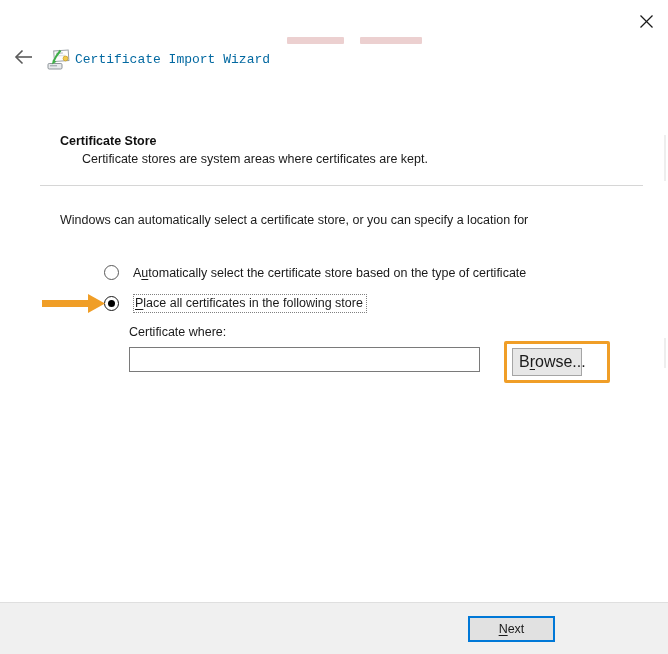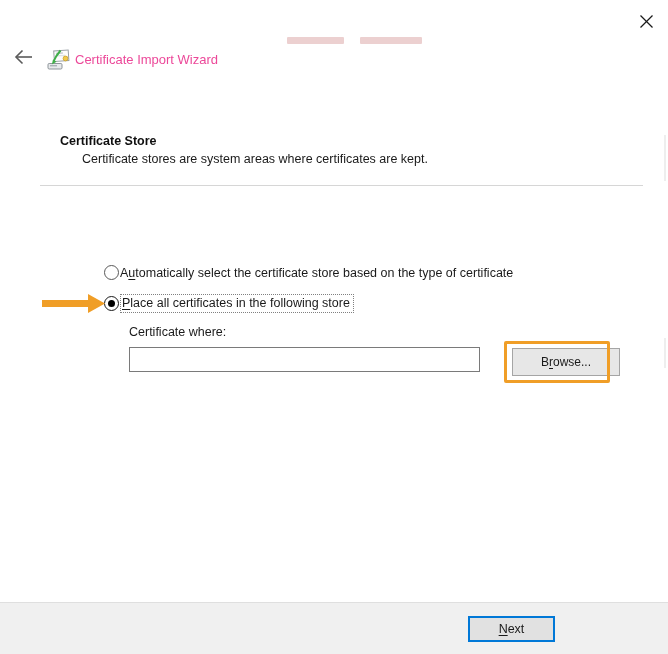--- a/index.html
+++ b/index.html
@@ -10,21 +10,21 @@
     color:#1a1a1a;
     -webkit-font-smoothing:antialiased;
   }
   .abs{position:absolute;}
   u{text-decoration:underline;text-underline-offset:2px;}
 
   
   .close-btn{top:10px;left:634px;width:24px;height:22px;display:flex;align-items:center;justify-content:center;cursor:pointer;}
   .back-btn{top:46px;left:10px;width:26px;height:22px;display:flex;align-items:center;justify-content:center;cursor:pointer;}
   .wizard-icon{top:47px;left:46px;width:25px;height:25px;}
-  .window-title{top:52px;left:75px;font-size:13px;color:#ec4899;white-space:nowrap;}
+  .window-title{top:52px;left:75px;font-size:13px;color:#0369a1;white-space:nowrap;font-family:Liberation Mono, monospace;}
 
   
   .artifact{background:rgba(186,86,86,.28);filter:blur(.7px);border-radius:1px;}
   .artifact-a{top:37px;left:287px;width:57px;height:7px;}
   .artifact-b{top:37px;left:360px;width:62px;height:7px;}
   .artifact-bottom{top:646px;left:200px;width:122px;height:7px;background:rgba(125,125,125,.30);filter:blur(1px);}
   .artifact-edge1{top:135px;left:664px;width:2px;height:46px;background:rgba(160,160,160,.18);}
   .artifact-edge2{top:338px;left:664px;width:2px;height:30px;background:rgba(160,160,160,.18);}
 
   
@@ -35,30 +35,30 @@
   
   .intro{top:212px;left:60px;width:580px;font-size:12.5px;line-height:17px;}
   .intro span{display:block;}
 
   .radio-row{display:flex;align-items:center;cursor:default;}
   .radio-row-1{top:265px;left:104px;}
   .radio-row-2{top:294px;left:104px;}
   .rb{width:13px;height:13px;border:1px solid #595959;border-radius:50%;background:#fff;flex:0 0 auto;position:relative;}
   .rb.checked{border-color:#1a1a1a;}
   .rb.checked::after{content:"";position:absolute;left:3px;top:3px;width:7px;height:7px;border-radius:50%;background:#000;}
-  .rb-label{font-size:12.5px;margin-left:1px;white-space:nowrap;}
+  .rb-label{font-size:12.5px;margin-left:14px;white-space:nowrap;}
   .rb-label.focused{border:1px dotted #808080;padding:1px 3px 2px 1px;}
 
   .annot-arrow{top:293px;left:42px;width:64px;height:21px;}
 
   .store-label{top:325px;left:129px;font-size:12.5px;white-space:nowrap;}
   .store-input{top:347px;left:129px;width:341px;height:23px;border:1px solid #7a7a7a;background:#fff;
     font-family:"Liberation Sans",sans-serif;font-size:12.5px;padding:0 4px;outline:none;}
-  .browse-btn{top:348px;left:512px;width:108px;height:28px;background:#e7e7e7;border:1px solid #a5a5a5;
-    font-family:"Liberation Sans",sans-serif;font-size:12px;color:#1a1a1a;cursor:pointer;}
+  .browse-btn{top:348px;left:512px;width:70px;height:28px;background:#e7e7e7;border:1px solid #a5a5a5;
+    font-family:"Liberation Sans",sans-serif;font-size:16px;color:#1a1a1a;cursor:pointer;}
   .annot-rect{top:341px;left:504px;width:100px;height:36px;border:3px solid #f09e27;border-radius:2px;pointer-events:none;}
 
   
   .footer{top:602px;left:0;width:668px;height:52px;background:#f0f0f0;border-top:1px solid #dfdfdf;}
   .btn{position:absolute;width:87px;height:26px;background:#e1e1e1;font-family:"Liberation Sans",sans-serif;
     font-size:12.5px;color:#1a1a1a;cursor:pointer;display:flex;align-items:center;justify-content:center;}
   .btn-next{top:13px;left:468px;border:2px solid #0078d7;}
   .btn-cancel{top:13px;left:573px;border:1px solid #adadad;}
 </style>
 </head>
@@ -99,20 +99,21 @@
     </svg>
   </div>
 
   <div class="abs window-title">Certificate Import Wizard</div>
 
   <div class="abs section-heading">Certificate Store</div>
   <div class="abs section-sub">Certificate stores are system areas where certificates are kept.</div>
   <div class="abs separator"></div>
 
   <div class="abs intro">
+    <span>Windows can automatically select a certificate store, or you can specify a location for</span>
   </div>
 
   <div class="abs radio-row radio-row-1">
     <span class="rb"></span>
     <span class="rb-label"><span>A</span><u>u</u><span>tomatically select the certificate store based on the type of certificate</span></span>
   </div>
 
   <div class="abs radio-row radio-row-2">
     <span class="rb checked"></span>
     <span class="rb-label focused"><span></span><u>P</u><span>lace all certificates in the following store</span></span>

